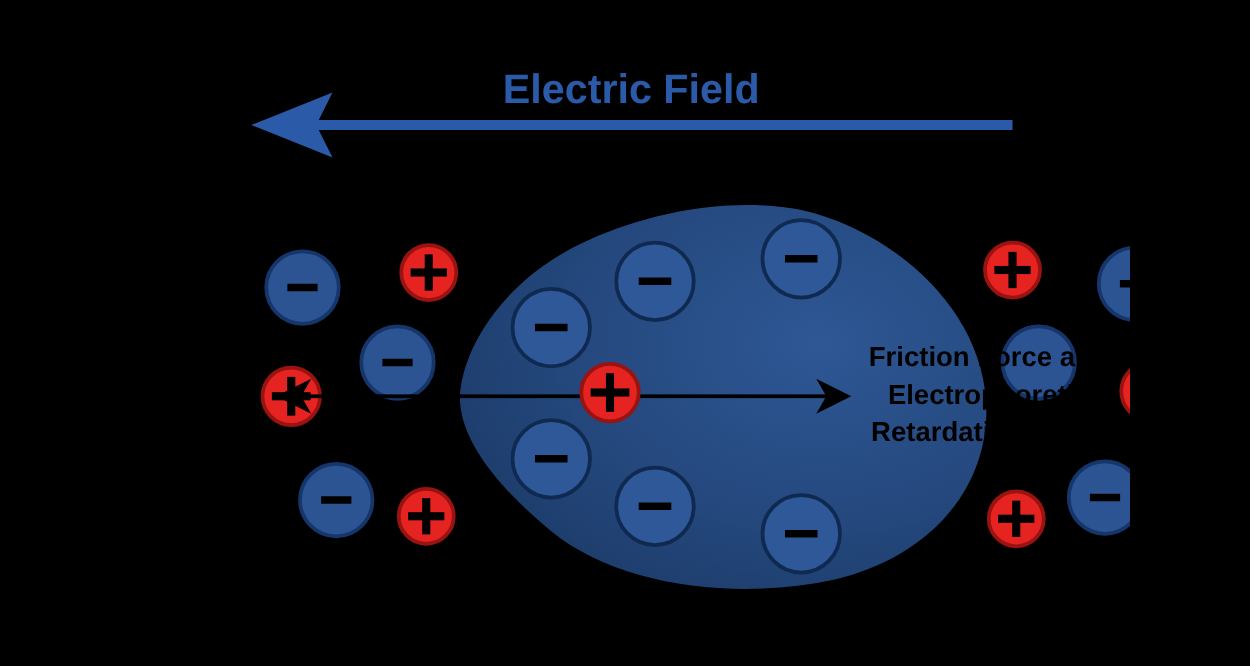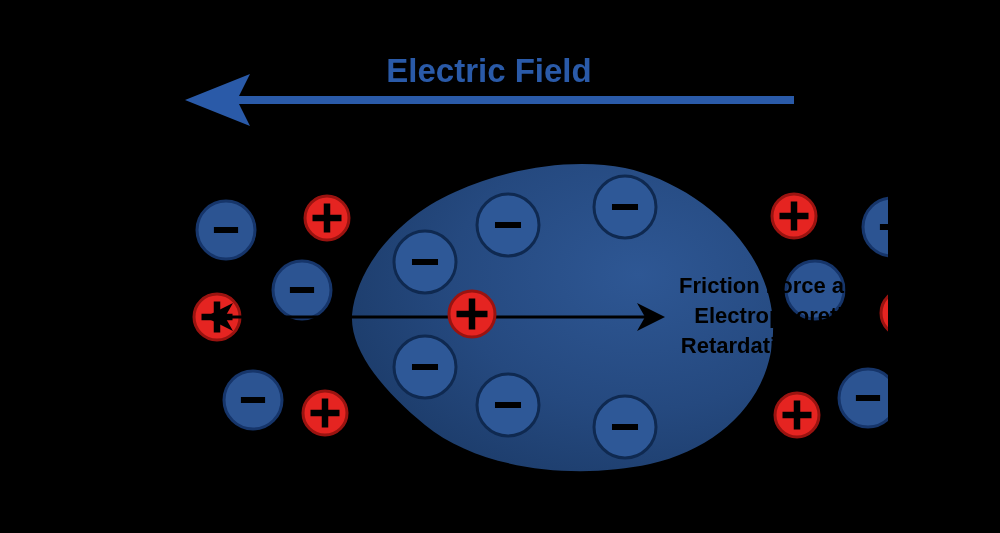--- a/index.html
+++ b/index.html
@@ -3,20 +3,21 @@
 <meta charset="utf-8">
 <style>
   html, body { margin: 0; padding: 0; background: #000; }
   .stage {
     position: relative;
     width: 888px;
     height: 533px;
     background: #000;
     overflow: hidden;
     font-family: "Liberation Sans", sans-serif;
+    padding-left: 16px;
   }
   svg text {
     font-family: "Liberation Sans", "DejaVu Sans", sans-serif;
     font-weight: bold;
   }
   .title-text { font-size: 33px; }
   .force-text { font-size: 22px; }
 </style>
 </head>
 <body>

